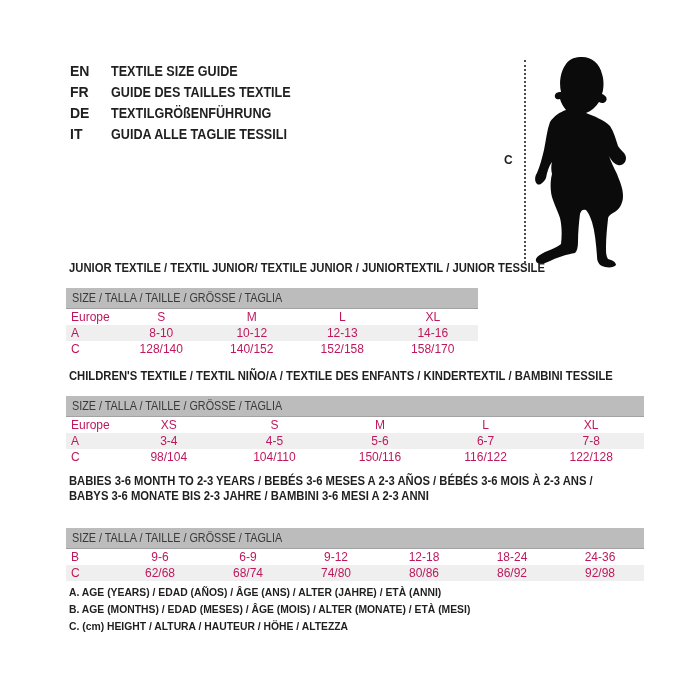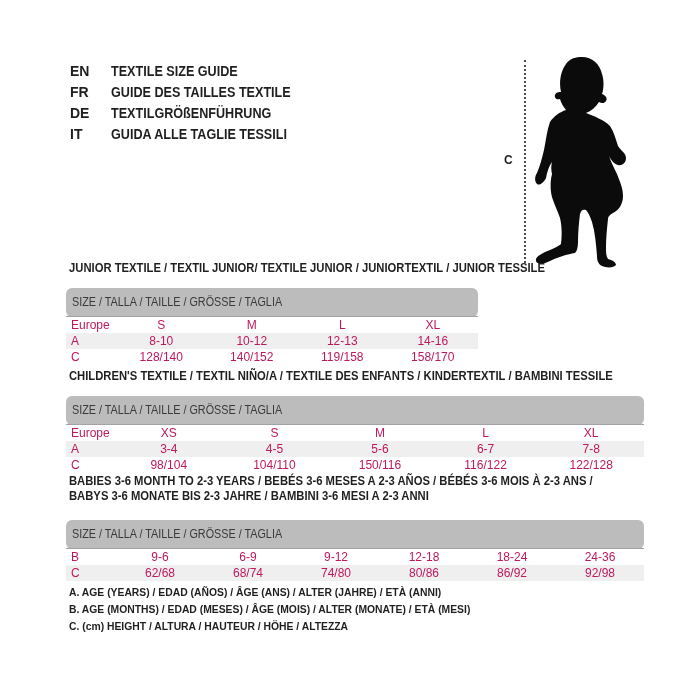--- a/index.html
+++ b/index.html
@@ -22,25 +22,25 @@
   .measure-line{position:absolute;left:24px;top:10px;height:203px;border-left:2px dotted #4c4c4c;}
   .measure-label{position:absolute;left:4px;top:103px;font-size:12px;font-weight:bold;}
   .baby-svg{position:absolute;left:32px;top:4px;}
 
   
   .size-section{position:absolute;left:66px;}
   .s1{top:261px;width:412px;}
   .s2{top:369px;width:578px;}
   .s3{top:474px;width:578px;}
   .tbl-title{font-size:12.5px;font-weight:bold;line-height:15px;margin:0 0 12px 3px;}
-  .s3 .tbl-title{margin-bottom:16px;}
+  .s3 .tbl-title{margin-bottom:24px;}
   table.size-table{width:100%;border-collapse:collapse;table-layout:fixed;font-size:12px;}
   table.size-table th{
     background:#bcbcbc;color:#3a3a3a;font-weight:normal;text-align:left;
-    height:28px;padding:0 0 0 6px;border-bottom:1px solid #a2a2a2;border-radius:6px;
+    height:20px;padding:0 0 0 6px;border-bottom:1px solid #a2a2a2;
   }
   table.size-table td{height:16px;padding:0;text-align:center;color:#be185d;}
   table.size-table td.row-label{text-align:left;padding-left:5px;}
   table.size-table tbody tr:nth-child(2){background:#efefef;}
   col.label-col{width:50px;}
 
   
   .notes{position:absolute;left:69px;top:584px;}
   .note-line{font-size:11.5px;font-weight:bold;line-height:17px;white-space:nowrap;}
 </style>
@@ -149,21 +149,21 @@
           <td class="row-label">A</td>
           <td>8-10</td>
           <td>10-12</td>
           <td>12-13</td>
           <td>14-16</td>
         </tr>
         <tr>
           <td class="row-label">C</td>
           <td>128/140</td>
           <td>140/152</td>
-          <td>119/158</td>
+          <td>152/158</td>
           <td>158/170</td>
         </tr>
       </tbody>
   </table>
 </div>
 
 <div class="size-section s2">
   <div class="tbl-title">
     <span class="fit">CHILDREN'S TEXTILE / TEXTIL NIÑO/A / TEXTILE DES ENFANTS / KINDERTEXTIL / BAMBINI TESSILE</span>
   </div>

